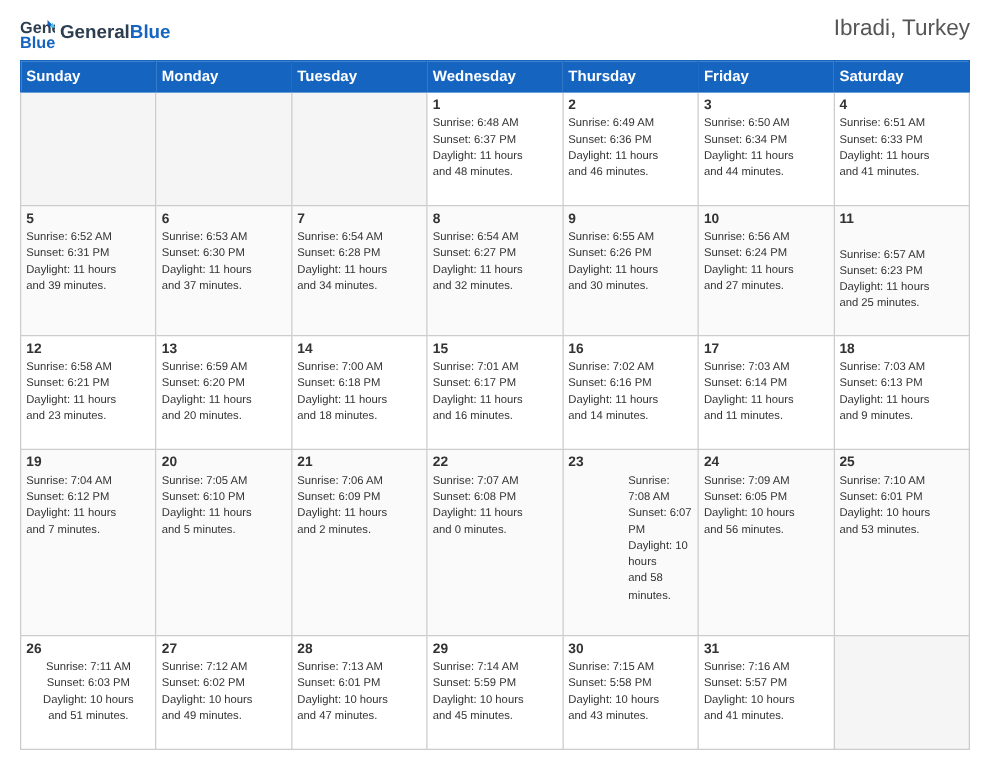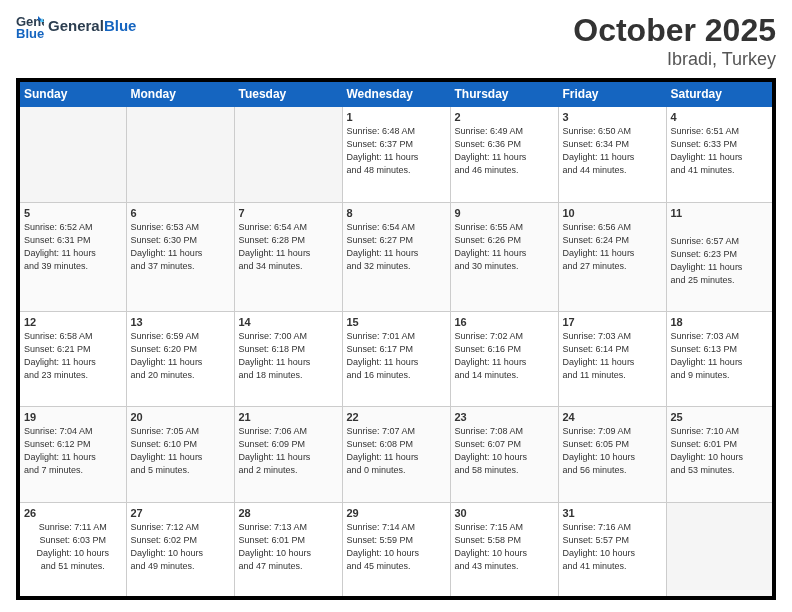--- a/index.html
+++ b/index.html
@@ -39,21 +39,21 @@
       font-size: 32px;
       font-weight: bold;
       color: #333;
     }
     .subtitle {
       font-size: 18px;
       color: #555;
     }
     .calendar {
       flex: 1;
-      border: 4px solid #000000;
+      border: 1px solid #000000;
       border-collapse: collapse;
       width: 100%;
       table-layout: fixed;
     }
     .calendar th {
       background: #1565c0;
       color: #fff;
       font-size: 12px;
       font-weight: bold;
       padding: 5px 4px;
@@ -99,21 +99,20 @@
         <polygon points="22,4 28,10 22,8" fill="#1565c0"></polygon>
         <polygon points="26,6 28,10 24,10" fill="#4fc3f7"></polygon>
       </svg>
       <div>
         <div style="font-size:15px; font-weight:bold; line-height:1.1;">
           <span style="color:#2c3e50;">General</span><span style="color:#1565c0;">Blue</span>
         </div>
       </div>
     </div>
     <div class="title-block">
-      <div class="month-title">October 2025</div>
       <div class="subtitle">Ibradi, Turkey</div>
     </div>
   </div>
 
   <table class="calendar">
     <thead>
       <tr>
       <th>Sunday</th>
           <th>Monday</th>
           <th>Tuesday</th>
@@ -283,21 +282,21 @@
           </td>
           <td>
             <span class="day-number">22</span>
             <div class="day-info" style="white-space: pre-line;">Sunrise: 7:07 AM
 Sunset: 6:08 PM
 Daylight: 11 hours
 and 0 minutes.</div>
           </td>
           <td>
             <span class="day-number">23</span>
-            <div class="day-info" style="white-space: pre-line;">Sunrise: 7:08 AM
+            <div class="day-info" style="white-space: pre-line; margin-left: 48px;">Sunrise: 7:08 AM
 Sunset: 6:07 PM
 Daylight: 10 hours
 and 58 minutes.</div>
           </td>
           <td>
             <span class="day-number">24</span>
             <div class="day-info" style="white-space: pre-line;">Sunrise: 7:09 AM
 Sunset: 6:05 PM
 Daylight: 10 hours
 and 56 minutes.</div>

